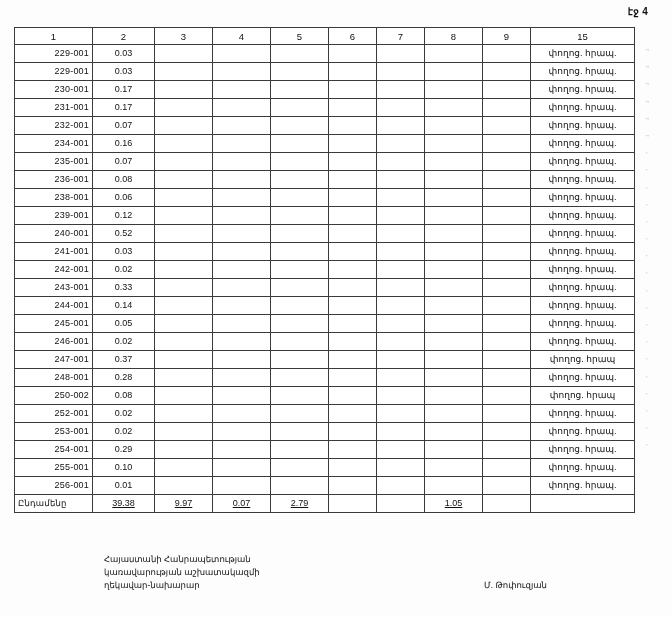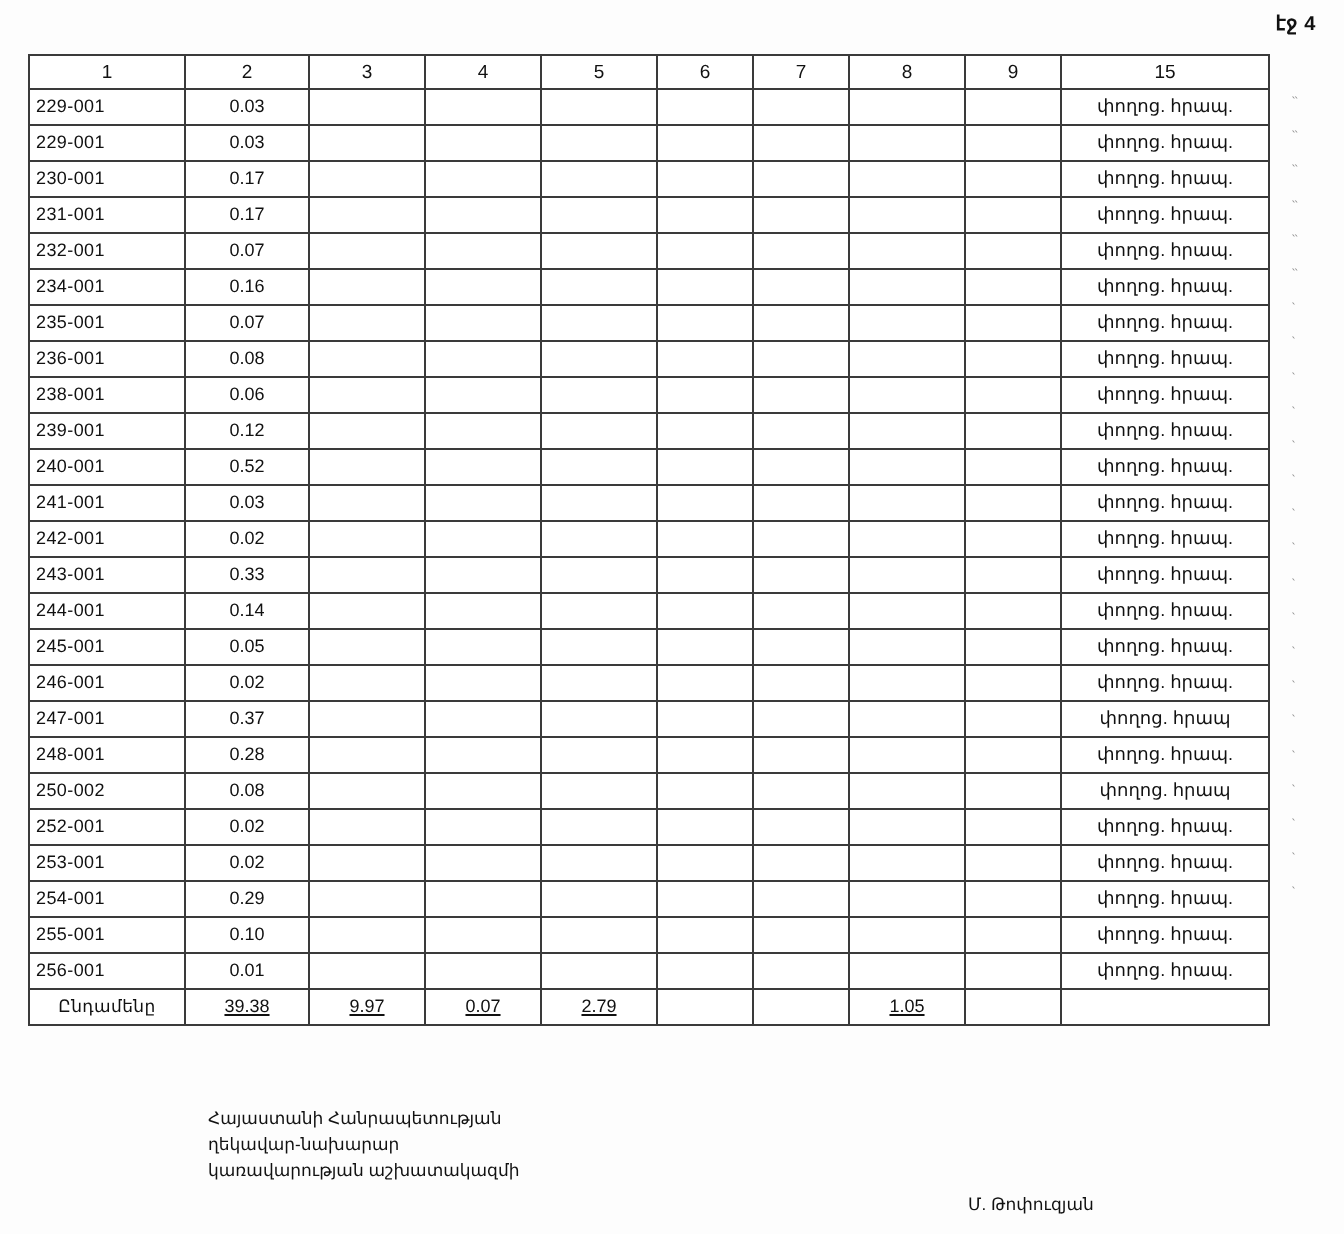--- a/index.html
+++ b/index.html
@@ -17,21 +17,21 @@
   }
   .page {
     position: relative;
     width: 672px;
     height: 617px;
     background: #fdfdfd;
   }
   .page-number {
     position: absolute;
     top: 6px;
-    right: 14px;
+    right: 24px;
     font-size: 10px;
     font-weight: bold;
     letter-spacing: .3px;
   }
   .table-wrap {
     position: absolute;
     left: 14px;
     top: 27px;
     width: 620px;
   }
@@ -49,28 +49,28 @@
     padding: 0 3px;
     vertical-align: middle;
     line-height: 15px;
   }
   table.main th {
     text-align: center;
     font-weight: normal;
     font-size: 9.5px;
     height: 16px;
   }
-  .c-code { text-align: left; padding-left: 6px; letter-spacing: .2px; font-size: 9px;}
+  .c-code { text-align: right; padding-left: 6px; letter-spacing: .2px; font-size: 9px;}
   .c-num  { text-align: center; font-size: 9px; }
   .c-note { text-align: center; padding-left: 4px; font-size: 8.5px; }
   .total-row td {
     height: 21px;
     font-size: 9px;
   }
-  .total-row .c-code { text-align: center; font-size: 8.5px; letter-spacing: .2px;}
+  .total-row .c-code { text-align: left; font-size: 8.5px; letter-spacing: .2px;}
   .total-row .c-num { font-weight: normal; text-decoration: underline; }
   .side-marks {
     position: absolute;
     right: 0px;
     top: 44px;
     width: 26px;
     font-size: 6px;
     color: #888;
     line-height: 17.2px;
     text-align: left;
@@ -84,21 +84,21 @@
     font-size: 8.5px;
     line-height: 13px;
   }
   .sig-row {
     position: relative;
     height: 13px;
   }
   .sig-name {
     position: absolute;
     left: 380px;
-    top: 43px;
+    top: 26px;
     font-size: 8.5px;
   }
   .col1 { width: 78px; }
   .col2 { width: 62px; }
   .col3 { width: 58px; }
   .col4 { width: 58px; }
   .col5 { width: 58px; }
   .col6 { width: 48px; }
   .col7 { width: 48px; }
   .col8 { width: 58px; }
@@ -481,18 +481,18 @@
     <div>՝</div>
       <div>՝</div>
       <div>՝</div>
       <div>՝</div>
       <div>՝</div>
       <div>՝</div>
   </div>
 
   <div class="signature">
     <div class="sig-row">Հայաստանի Հանրապետության</div>
+    <div class="sig-row">կառավարության աշխատակազմի</div>
     <div class="sig-row">ղեկավար-նախարար</div>
-    <div class="sig-row">կառավարության աշխատակազմի</div>
     <div class="sig-name">Մ. Թոփուզյան</div>
   </div>
 
 </div>
 
 </body></html>

